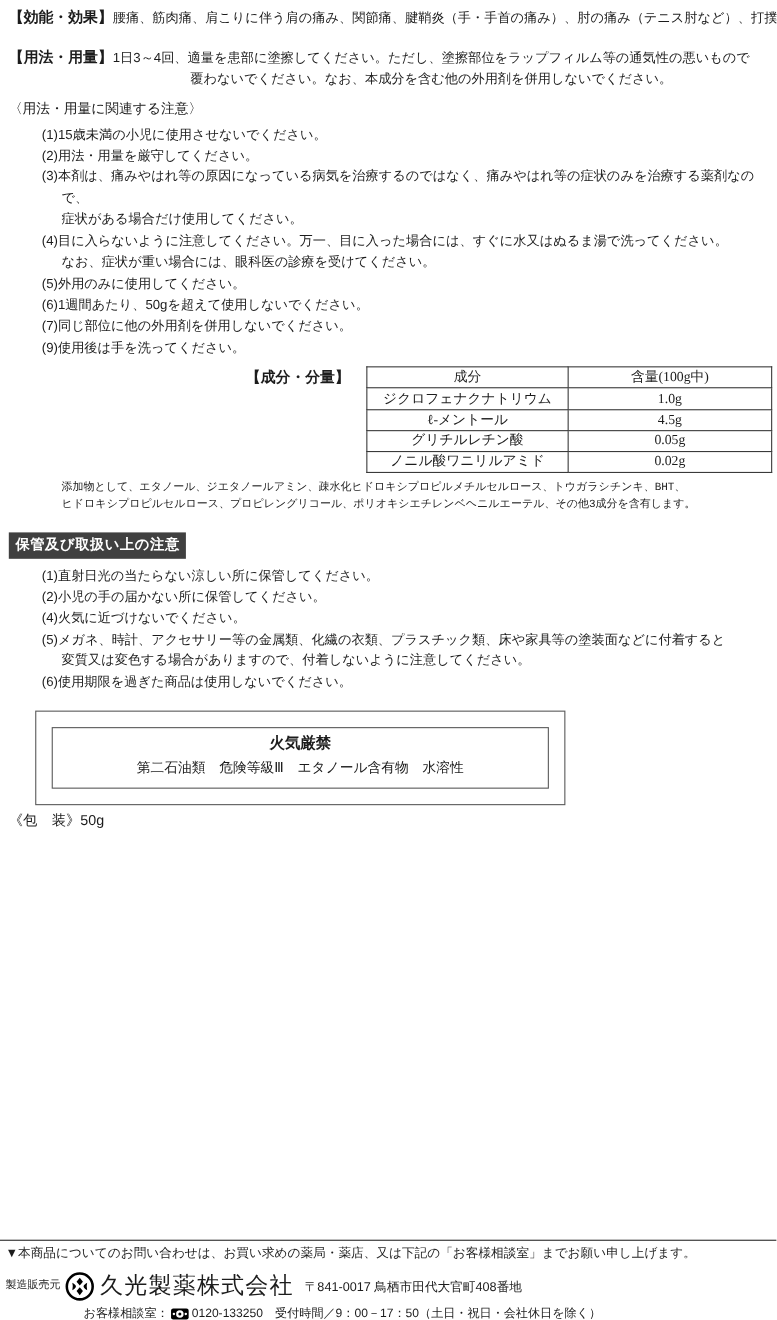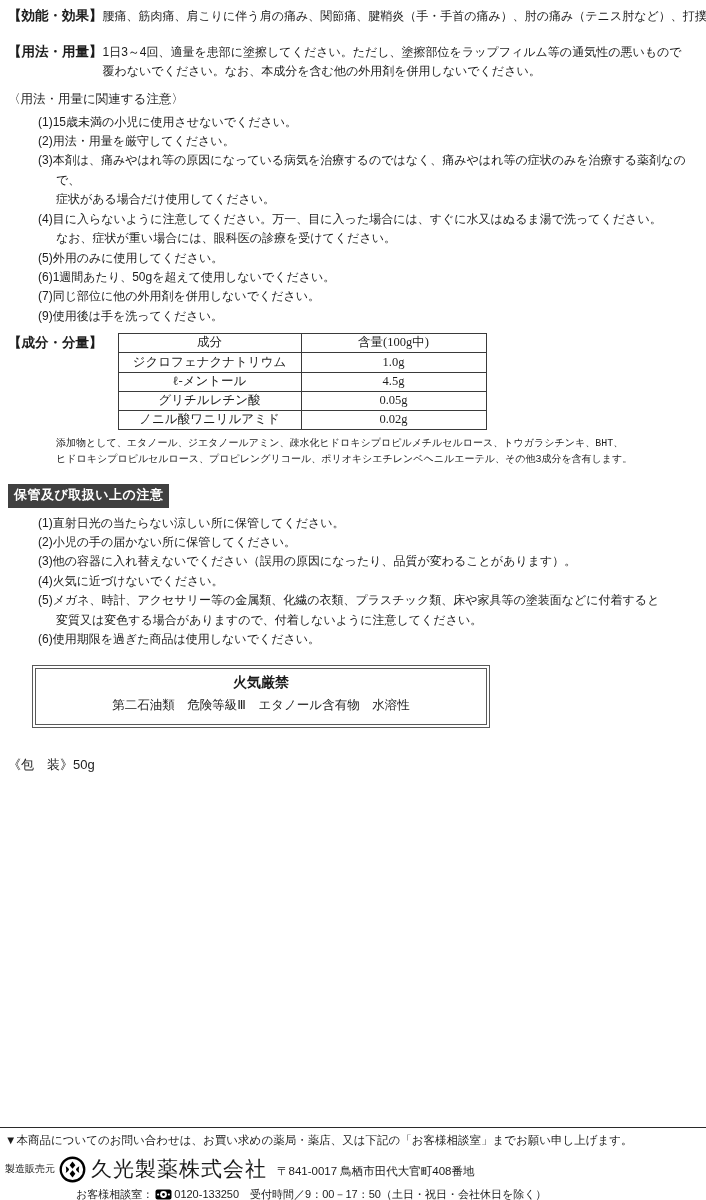--- a/index.html
+++ b/index.html
@@ -11,32 +11,32 @@
     overflow:hidden;
   }
   .doc { padding:5px 4px 0 8px; }
 
   .section-row { display:flex; align-items:flex-start; }
   .sec-label { font-weight:bold; font-size:13.5px; white-space:nowrap; flex:0 0 auto; }
   .sec-text { white-space:pre-line; line-height:1.6; padding-top:1px; }
   .nowrap1 { white-space:nowrap; }
 
   .row-efficacy { margin-top:1px; }
-  .row-dosage  { margin-top:15px; }
+  .row-dosage  { margin-top:15px;text-align:center; }
 
   .note-title { margin-top:9px; font-size:12.5px; }
 
   .items { margin:3px 0 0 30px; }
   .item {
     white-space:pre-line;
     padding-left:18px; text-indent:-18px;
     line-height:19.4px;
   }
 
-  .row-ingredients { margin-top:7px; }
+  .row-ingredients { margin-top:7px;justify-content:flex-end; }
   .ing-table { border-collapse:collapse; margin-left:15px; font-size:12.5px; }
   .ing-table th,.ing-table td {
     border:1px solid #3a3a3a; text-align:center; font-weight:normal;
     padding:0 6px; height:18.2px; line-height:1.1;font-family:Liberation Serif, serif;
   }
   .ing-table .c1 { width:170px; }
   .ing-table .c2 { width:172px; }
 
   .additives {
     margin:6px 0 0 48px; width:604px;
@@ -45,29 +45,29 @@
 
   .storage-title {
     display:inline-block; margin-top:16px;
     background:#404040; color:#fff; font-weight:bold; font-size:13px;
     padding:1px 6px 2px 6px; letter-spacing:0.5px;
   }
   .storage-items { margin-top:6px; }
 
   .fire-box {
     margin:16px 0 0 24px; width:452px;
-    border:1px solid #595959; padding:2px; background:#fff;
+    border:1px solid #595959; padding:14px; background:#fff;
   }
   .fire-box-inner {
     border:1px solid #595959; text-align:center; padding:3px 4px 8px 4px;
   }
   .fire-title { font-weight:bold; font-size:14px; }
   .fire-line  { font-size:12.5px; margin-top:2px; }
 
-  .packaging { margin-top:27px; font-size:13px; }
+  .packaging { margin-top:4px; font-size:13px; }
 
   .footer { position:absolute; top:1127px; left:0; width:706px; }
   .footer-rule { border-top:1.5px solid #2a2a2a; }
   .footer-notice { margin:4px 12px 0 5px; font-size:11.5px; white-space:nowrap; }
   .company-row { display:flex; align-items:center; margin:3px 0 0 5px; }
   .maker-label { font-size:10px; flex:0 0 auto; }
   .logo { width:27px; height:27px; margin:0 5px 0 4px; flex:0 0 auto; }
   .company-name { font-size:21px; font-weight:normal; letter-spacing:1px; white-space:nowrap; }
   .company-address { font-size:11.5px; margin-left:10px; white-space:nowrap; padding-top:6px; }
   .phone-row { display:flex; align-items:center; margin:1px 0 0 76px; font-size:11px; white-space:nowrap; }
@@ -133,21 +133,20 @@
 
   <div class="additives">添加物として、エタノール、ジエタノールアミン、疎水化ヒドロキシプロピルメチルセルロース、トウガラシチンキ、BHT、
 ヒドロキシプロピルセルロース、プロピレングリコール、ポリオキシエチレンベヘニルエーテル、その他3成分を含有します。</div>
 
   <div>
     <span class="storage-title">保管及び取扱い上の注意</span>
   </div>
   <div class="items storage-items">
     <div class="item">(1)直射日光の当たらない涼しい所に保管してください。</div>
     <div class="item">(2)小児の手の届かない所に保管してください。</div>
-    <div class="item">(3)他の容器に入れ替えないでください（誤用の原因になったり、品質が変わることがあります）。</div>
     <div class="item">(4)火気に近づけないでください。</div>
     <div class="item">(5)メガネ、時計、アクセサリー等の金属類、化繊の衣類、プラスチック類、床や家具等の塗装面などに付着すると
 変質又は変色する場合がありますので、付着しないように注意してください。</div>
     <div class="item">(6)使用期限を過ぎた商品は使用しないでください。</div>
   </div>
 
   <div class="fire-box">
     <div class="fire-box-inner">
       <div class="fire-title">火気厳禁</div>
       <div class="fire-line">第二石油類　危険等級Ⅲ　エタノール含有物　水溶性</div>

